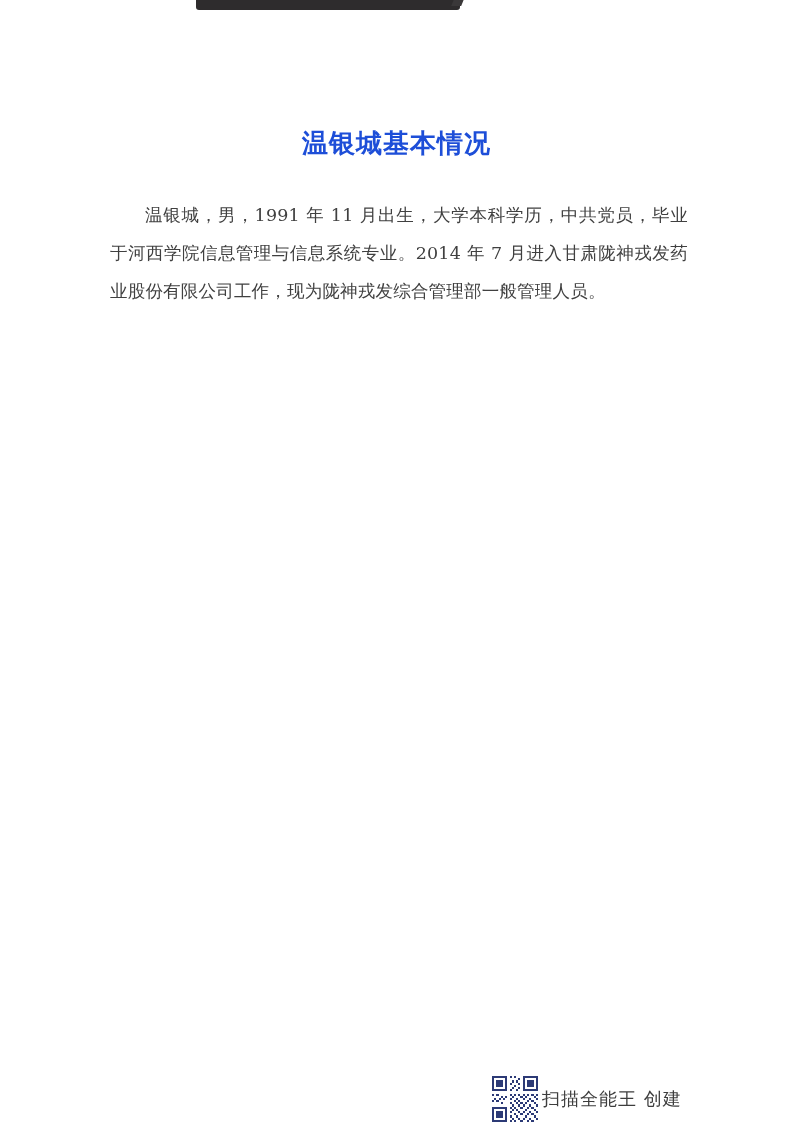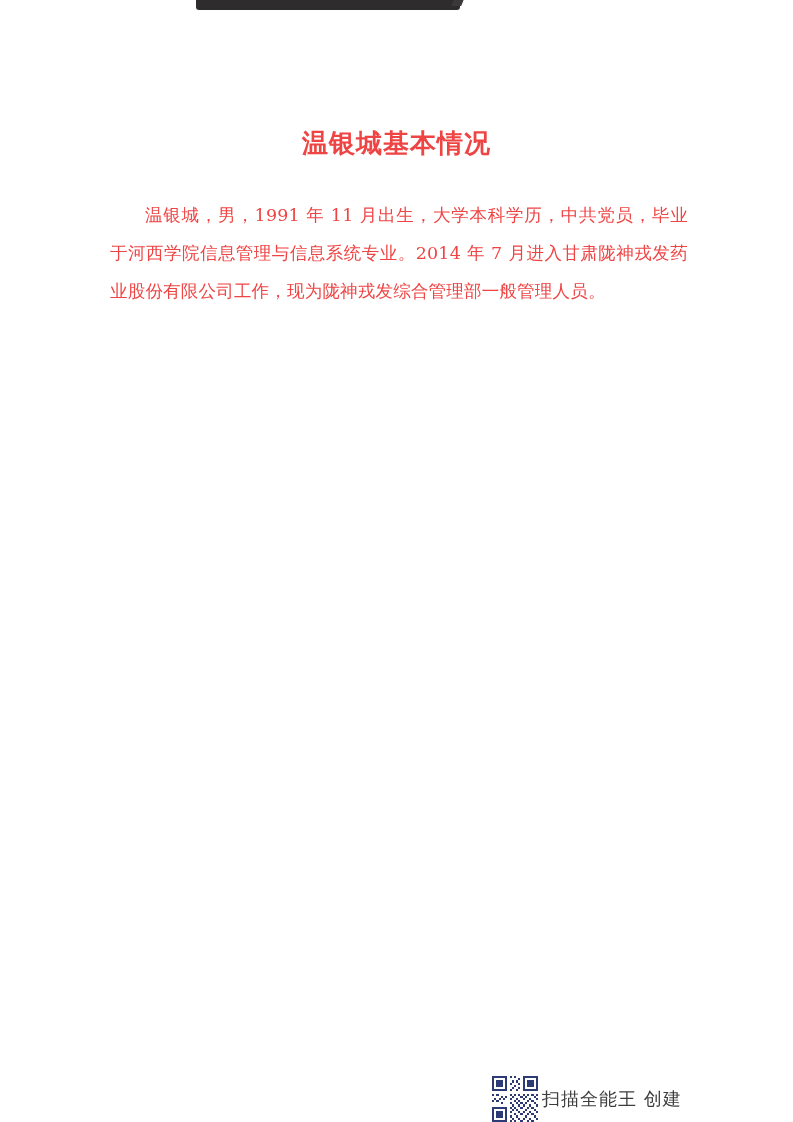--- a/index.html
+++ b/index.html
@@ -44,32 +44,32 @@
   .doc-title {
     position: absolute;
     top: 126px;
     left: 0;
     width: 100%;
     text-align: center;
     font-family: "DejaVu Serif", serif;
     font-weight: bold;
     font-size: 26px;
     letter-spacing: 1px;
-    color: #ef4444;
+    color: #1d4ed8;
   }
 
   .doc-body {
     position: absolute;
     top: 196px;
     left: 110px;
     width: 578px;
     font-family: "DejaVu Serif", serif;
     font-size: 17.5px;
     line-height: 38px;
-    color: #ef4444;
+    color: #404040;
     text-align: justify;
     text-justify: inter-ideograph;
     text-indent: 2em;
     letter-spacing: 0.2px;
   }
 
   .footer-stamp {
     position: absolute;
     left: 492px;
     top: 1076px;

